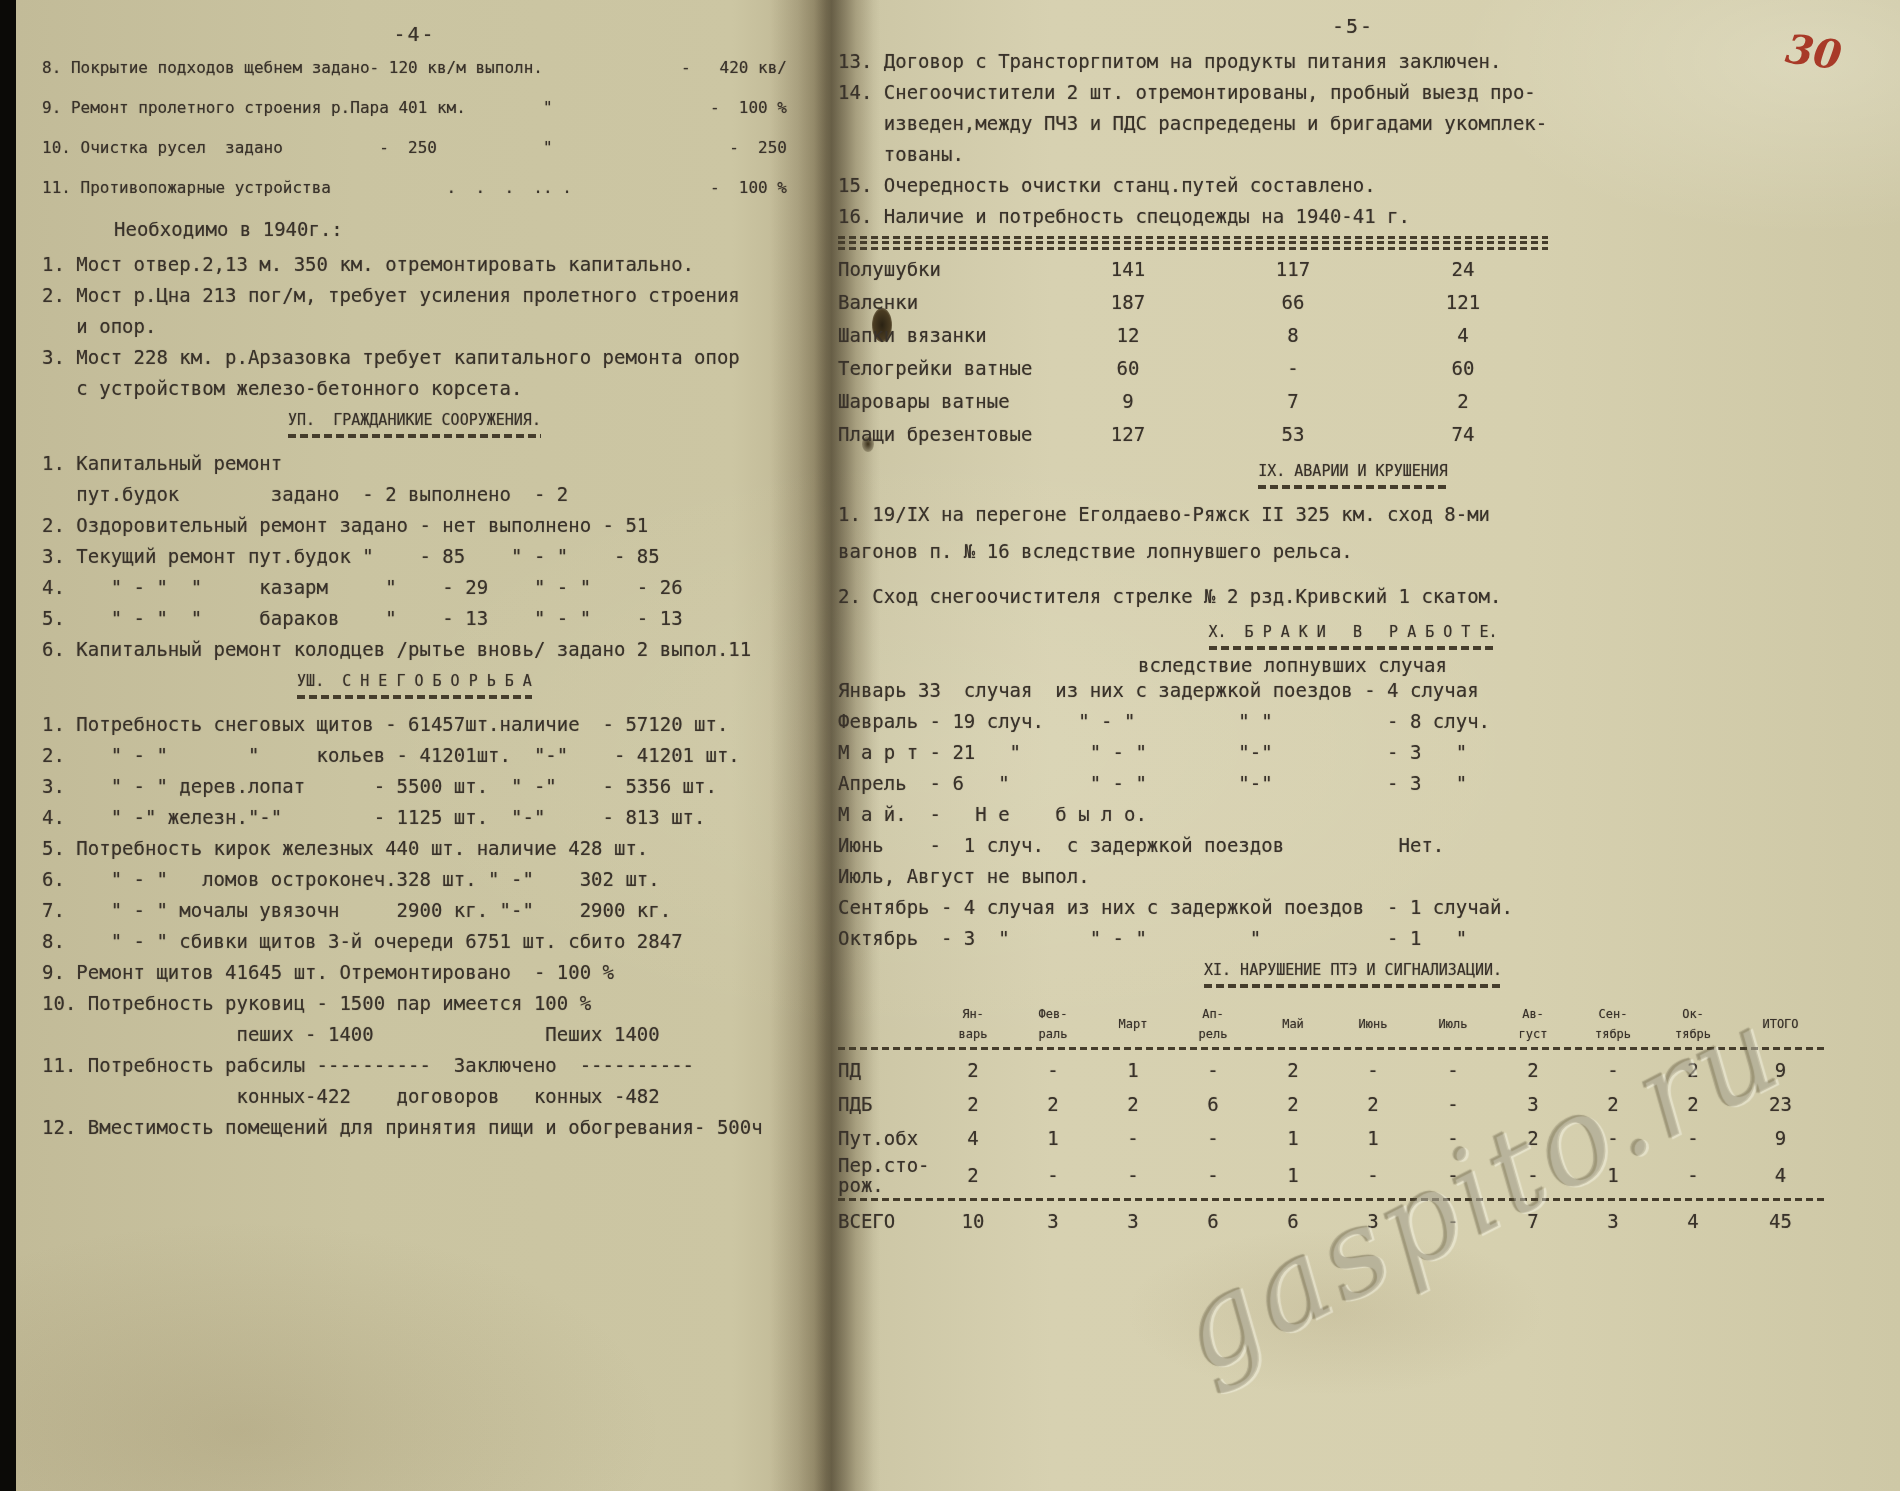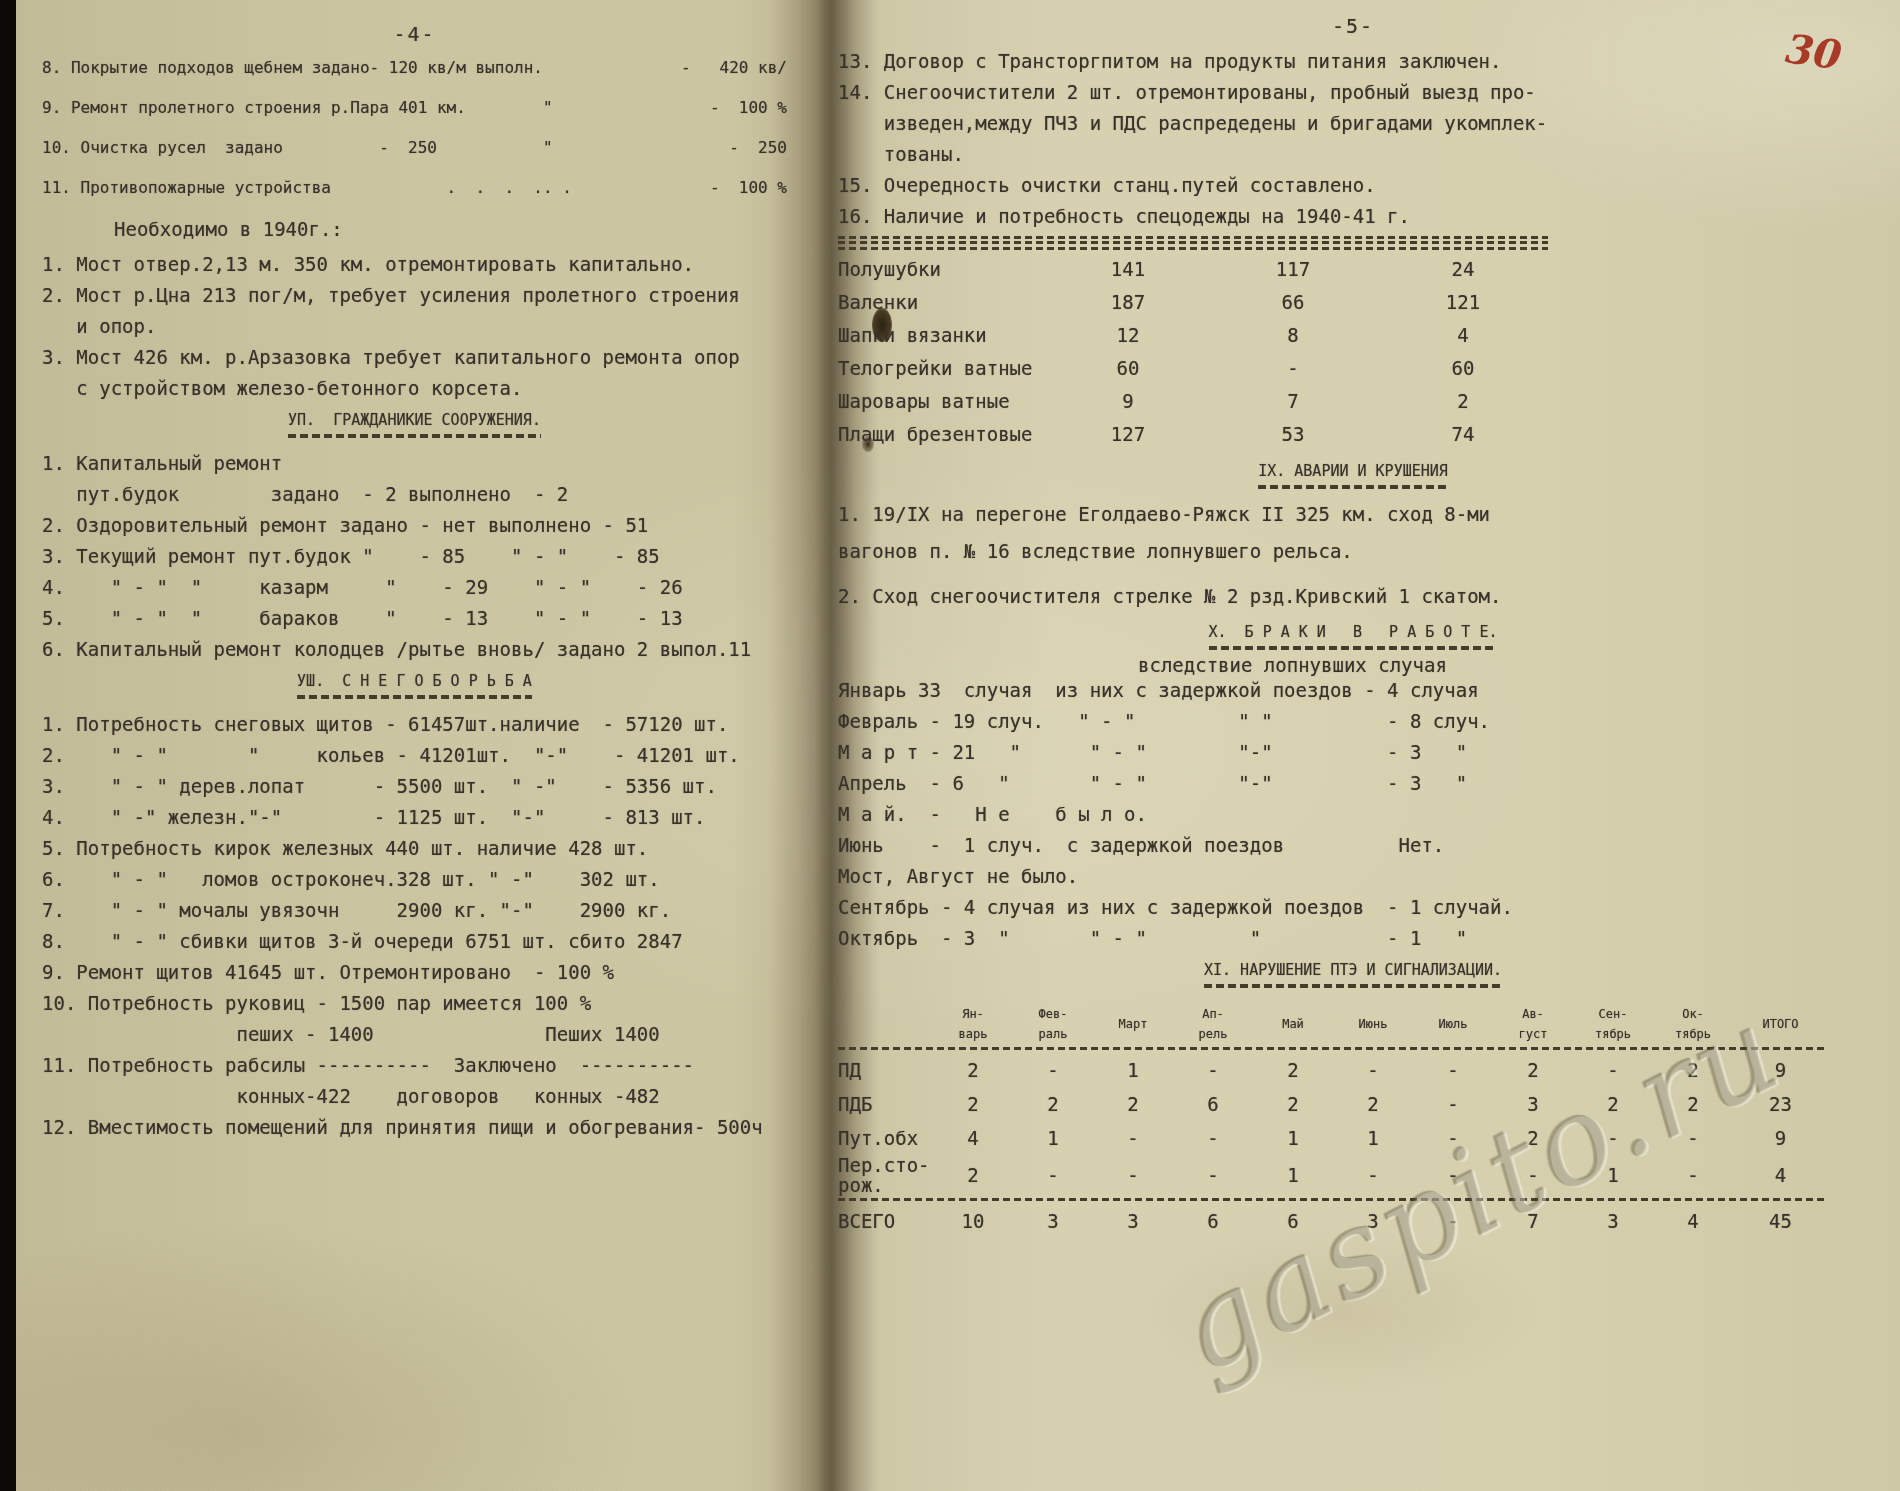--- a/index.html
+++ b/index.html
@@ -91,21 +91,21 @@
           <span class="v">-  100 %</span>
         </div>
       </div>
 
     <div class="line indent1">Необходимо в 1940г.:</div>
     <div>
 
     <div class="line">1. Мост отвер.2,13 м. 350 км. отремонтировать капитально.</div>
         <div class="line">2. Мост р.Цна 213 пог/м, требует усиления пролетного строения</div>
         <div class="line">   и опор.</div>
-        <div class="line">3. Мост 426 км. р.Арзазовка требует капитального ремонта опор</div>
+        <div class="line">3. Мост 228 км. р.Арзазовка требует капитального ремонта опор</div>
         <div class="line">   с устройством железо-бетонного корсета.</div>
       </div>
 
     <div class="sec-head">
       <span class="wrap">
         <span class="sec-title">УП.  ГРАЖДАНИКИЕ СООРУЖЕНИЯ.</span>
         <span class="dash-u"></span>
       </span>
     </div>
     <div>
@@ -224,21 +224,21 @@
     </div>
     <div class="line sub-center">вследствие лопнувших случая</div>
     <div>
 
     <div class="line">Январь 33  случая  из них с задержкой поездов - 4 случая</div>
         <div class="line">Февраль - 19 случ.   " - "         " "          - 8 случ.</div>
         <div class="line">М а р т - 21   "      " - "        "-"          - 3   "</div>
         <div class="line">Апрель  - 6   "       " - "        "-"          - 3   "</div>
         <div class="line">М а й.  -   Н е    б ы л о.</div>
         <div class="line">Июнь    -  1 случ.  с задержкой поездов          Нет.</div>
-        <div class="line">Мост, Август не было.</div>
+        <div class="line">Июль, Август не выпол.</div>
         <div class="line">Сентябрь - 4 случая из них с задержкой поездов  - 1 случай.</div>
         <div class="line">Октябрь  - 3  "       " - "         "           - 1   "</div>
       </div>
 
     <div class="sec-head">
       <span class="wrap">
         <span class="sec-title">XI. НАРУШЕНИЕ ПТЭ И СИГНАЛИЗАЦИИ.</span>
         <span class="dash-u"></span>
       </span>
     </div>

